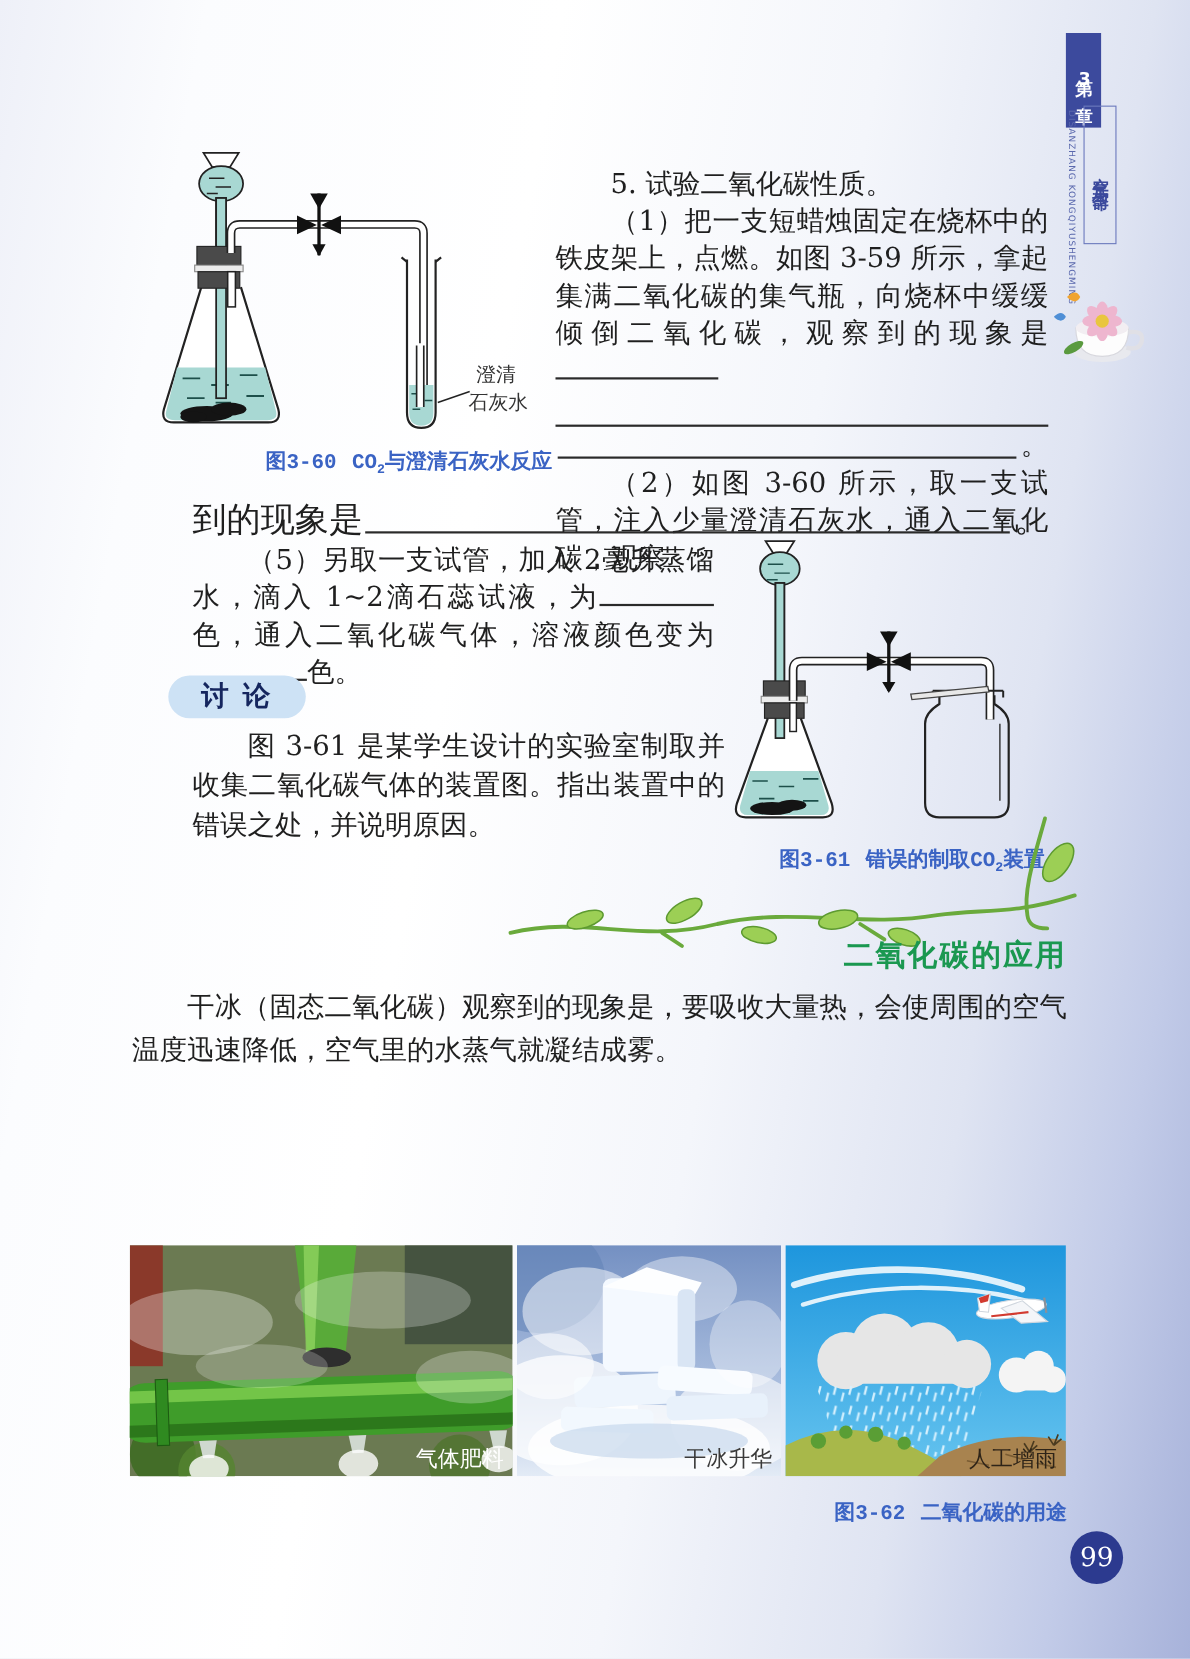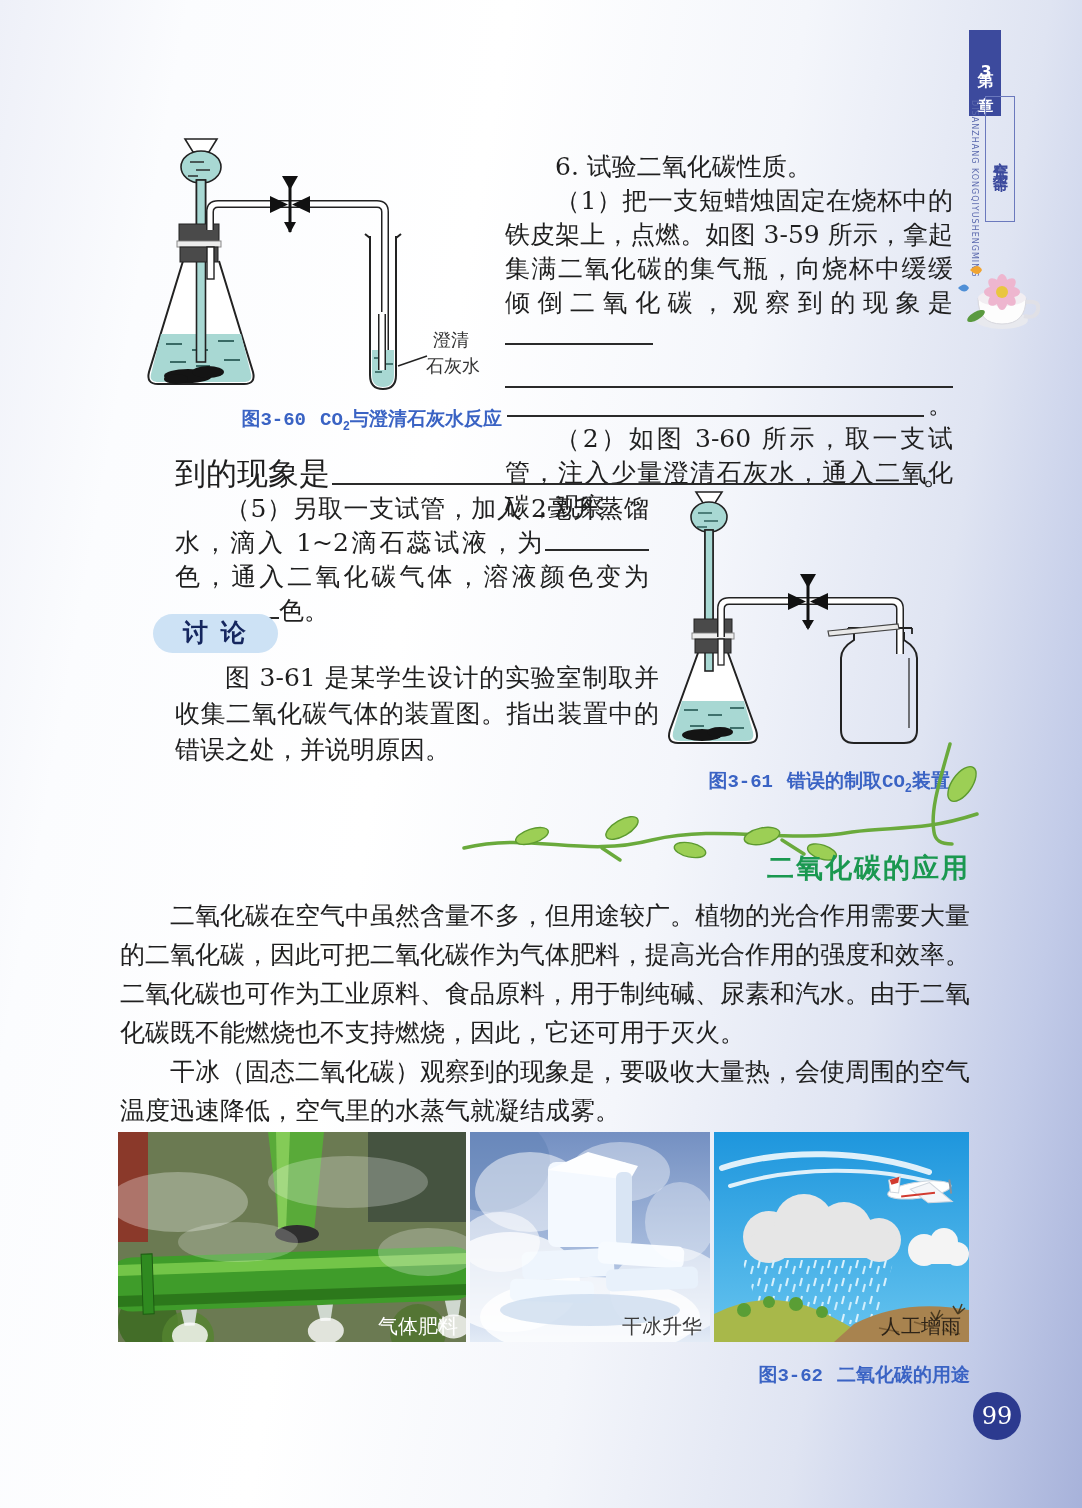--- a/index.html
+++ b/index.html
@@ -206,21 +206,21 @@
       <path d="M236,178 V236" stroke="#fff" stroke-width="5"></path>
 
       <line x1="281" y1="222" x2="252" y2="232" stroke="#222" stroke-width="1.4"></line>
       <text x="287" y="212" font-size="18" fill="#333" font-family="DejaVu Serif, serif">澄清</text>
       <text x="280" y="238" font-size="18" fill="#333" font-family="DejaVu Serif, serif">石灰水</text>
     </svg>
     <div class="fig-caption"><span class="num">图3-60</span><span>CO</span><sub>2</sub><span>与澄清石灰水反应</span></div>
   </div>
 
   <div class="right-col">
-    <p>6. 试验二氧化碳性质。</p>
+    <p>5. 试验二氧化碳性质。</p>
     <p><span>（1）把一支短蜡烛固定在烧杯中的铁皮架上，点燃。如图 3-59 所示，拿起集满二氧化碳的集气瓶，向烧杯中缓缓倾倒二氧化碳，观察到的现象是</span><span class="blank" style="width:148px"></span></p>
     <div class="bl-full"></div>
     <div class="bl-period">
         <span class="growblank"></span>
         <span>。</span>
       </div>
     <p>（2）如图 3-60 所示，取一支试管，注入少量澄清石灰水，通入二氧化碳，观察</p>
   </div>
 
   <div class="cont-line">
@@ -307,21 +307,20 @@
         <ellipse cx="228" cy="110" rx="16" ry="7" transform="rotate(12 228 110)"></ellipse>
         <ellipse cx="300" cy="96" rx="18" ry="8" transform="rotate(-12 300 96)"></ellipse>
         <ellipse cx="360" cy="112" rx="15" ry="7" transform="rotate(18 360 112)"></ellipse>
         <ellipse cx="500" cy="44" rx="20" ry="10" transform="rotate(-55 500 44)"></ellipse>
       </g>
     </svg>
   </div>
 
   <div class="apps-heading">二氧化碳的应用</div>
   <div class="apps-body">
-    <p>二氧化碳在空气中虽然含量不多，但用途较广。植物的光合作用需要大量的二氧化碳，因此可把二氧化碳作为气体肥料，提高光合作用的强度和效率。二氧化碳也可作为工业原料、食品原料，用于制纯碱、尿素和汽水。由于二氧化碳既不能燃烧也不支持燃烧，因此，它还可用于灭火。</p>
     <p>干冰（固态二氧化碳）观察到的现象是，要吸收大量热，会使周围的空气温度迅速降低，空气里的水蒸气就凝结成雾。</p>
   </div>
 
   <div class="photos">
 
     <div class="photo">
       <svg width="348" height="210" viewBox="0 0 348 210">
         <rect width="348" height="210" fill="#6b7a52"></rect>
         <rect x="0" y="0" width="30" height="110" fill="#8e3226" opacity="0.9"></rect>
         <rect x="250" y="0" width="98" height="90" fill="#3c4a3c" opacity="0.8"></rect>

